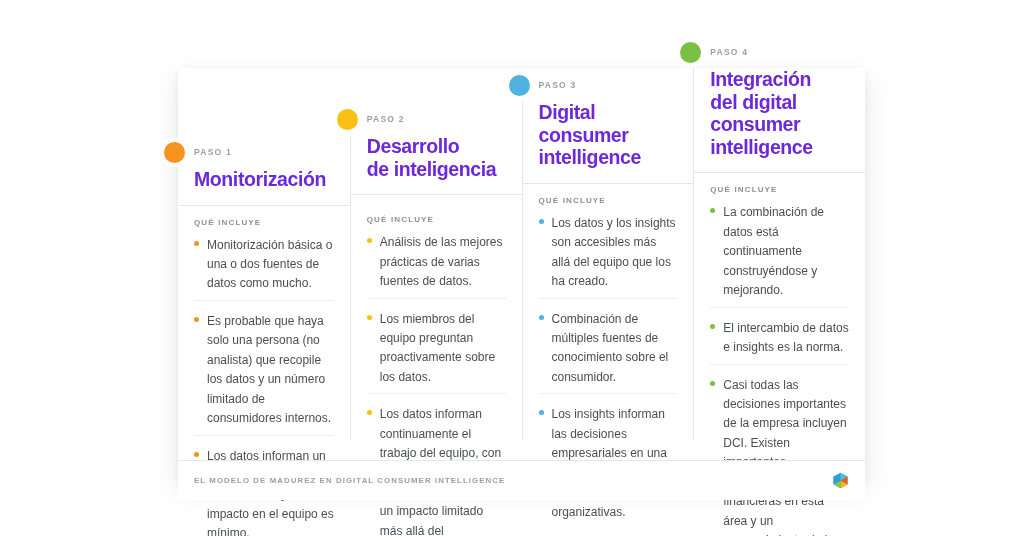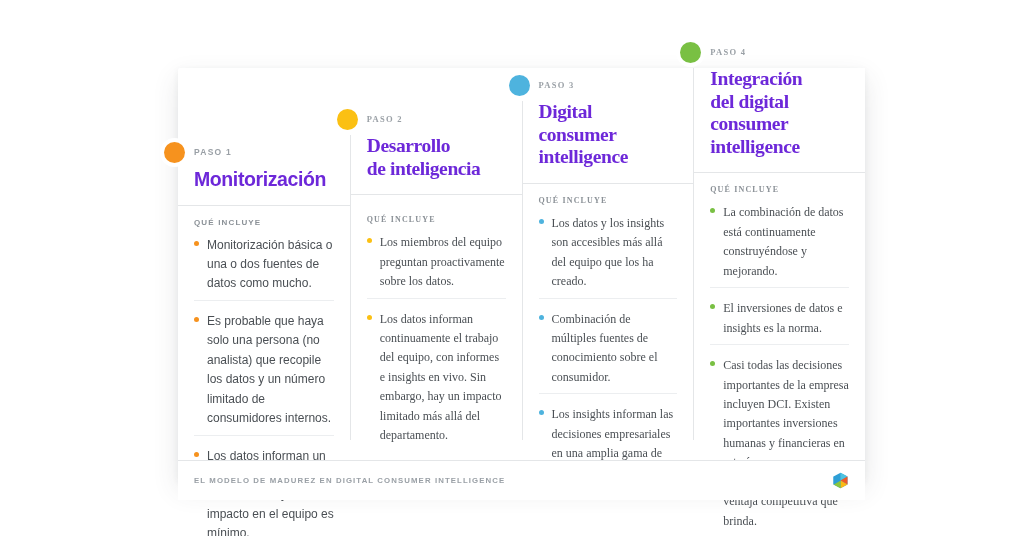--- a/index.html
+++ b/index.html
@@ -51,21 +51,21 @@
     background: #ffffff;
     display: flex;
     flex-direction: column;
   }
   .col.c1 { height: 272px; }
   .col.c2 { height: 305px; gap: 8px; }
   .col.c3 { height: 339px; }
   .col.c4 { height: 372px; }
 
   
-  .col + .col { border-left: 1px solid #e4e6e8; font-family: Liberation Serif, serif; }
+  .col + .col { border-left: 1px solid #e4e6e8; }
 
   
   .step-head {
     position: absolute;
     top: -32px;
     left: -14px;
     height: 32px;
     display: flex;
     align-items: center;
     gap: 9px;
@@ -211,20 +211,24 @@
       </div>
       <div class="title-box">
         <div class="title">Desarrollo
 de inteligencia</div>
       </div>
       <div class="body-box">
         <div class="kicker">QUÉ INCLUYE</div>
         <ul class="bullets">
           <li class="bullet">
             <span class="dot" style="background: rgb(251, 192, 19);"></span>
+            <span>Análisis de las mejores prácticas de varias fuentes de datos.</span>
+          </li>
+          <li class="bullet">
+            <span class="dot" style="background: rgb(251, 192, 19);"></span>
             <span>Los miembros del equipo preguntan proactivamente sobre los datos.</span>
           </li>
           <li class="bullet">
             <span class="dot" style="background: rgb(251, 192, 19);"></span>
             <span>Los datos informan continuamente el trabajo del equipo, con informes e insights en vivo. Sin embargo, hay un impacto limitado más allá del departamento.</span>
           </li>
         </ul>
       </div>
     </div>
 
@@ -270,21 +274,21 @@
       </div>
       <div class="body-box">
         <div class="kicker">QUÉ INCLUYE</div>
         <ul class="bullets">
           <li class="bullet">
             <span class="dot" style="background: rgb(121, 192, 67);"></span>
             <span>La combinación de datos está continuamente construyéndose y mejorando.</span>
           </li>
           <li class="bullet">
             <span class="dot" style="background: rgb(121, 192, 67);"></span>
-            <span>El inversiones de datos e insights es la norma.</span>
+            <span>El intercambio de datos e insights es la norma.</span>
           </li>
           <li class="bullet">
             <span class="dot" style="background: rgb(121, 192, 67);"></span>
             <span>Casi todas las decisiones importantes de la empresa incluyen DCI. Existen importantes inversiones humanas y financieras en esta área y un reconocimiento de la ventaja competitiva que brinda.</span>
           </li>
         </ul>
       </div>
     </div>
 
   </div>

